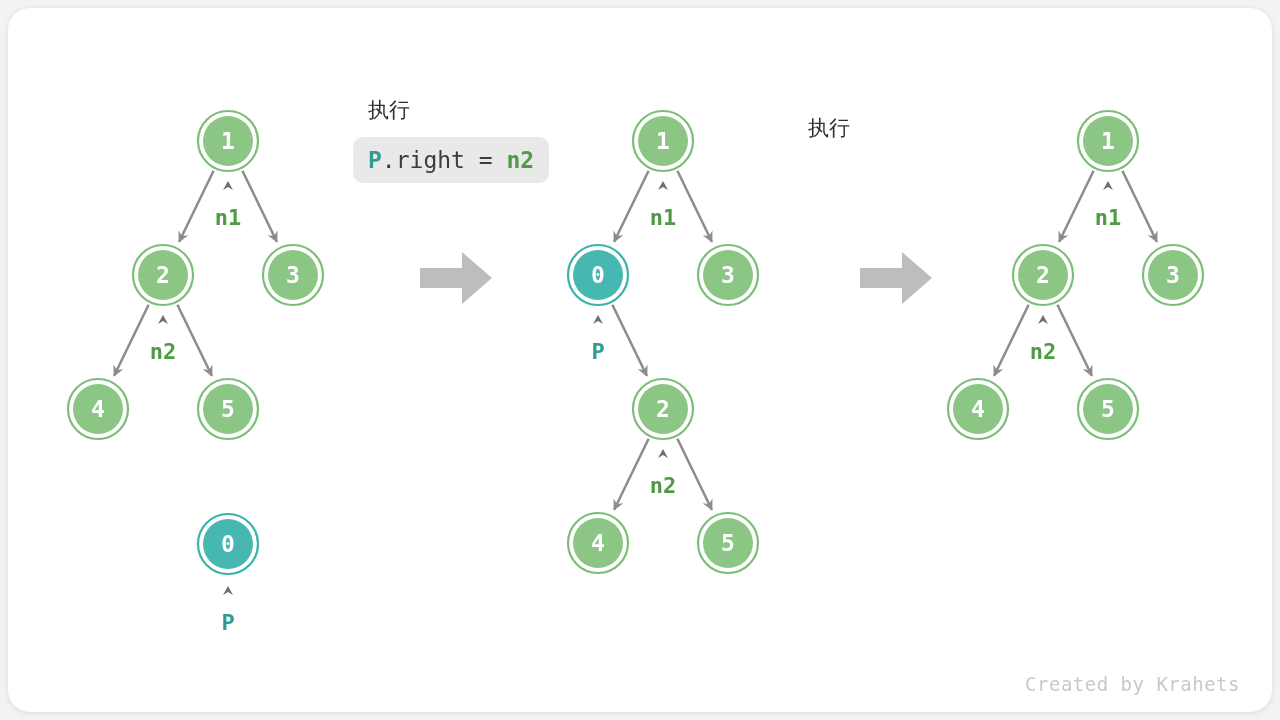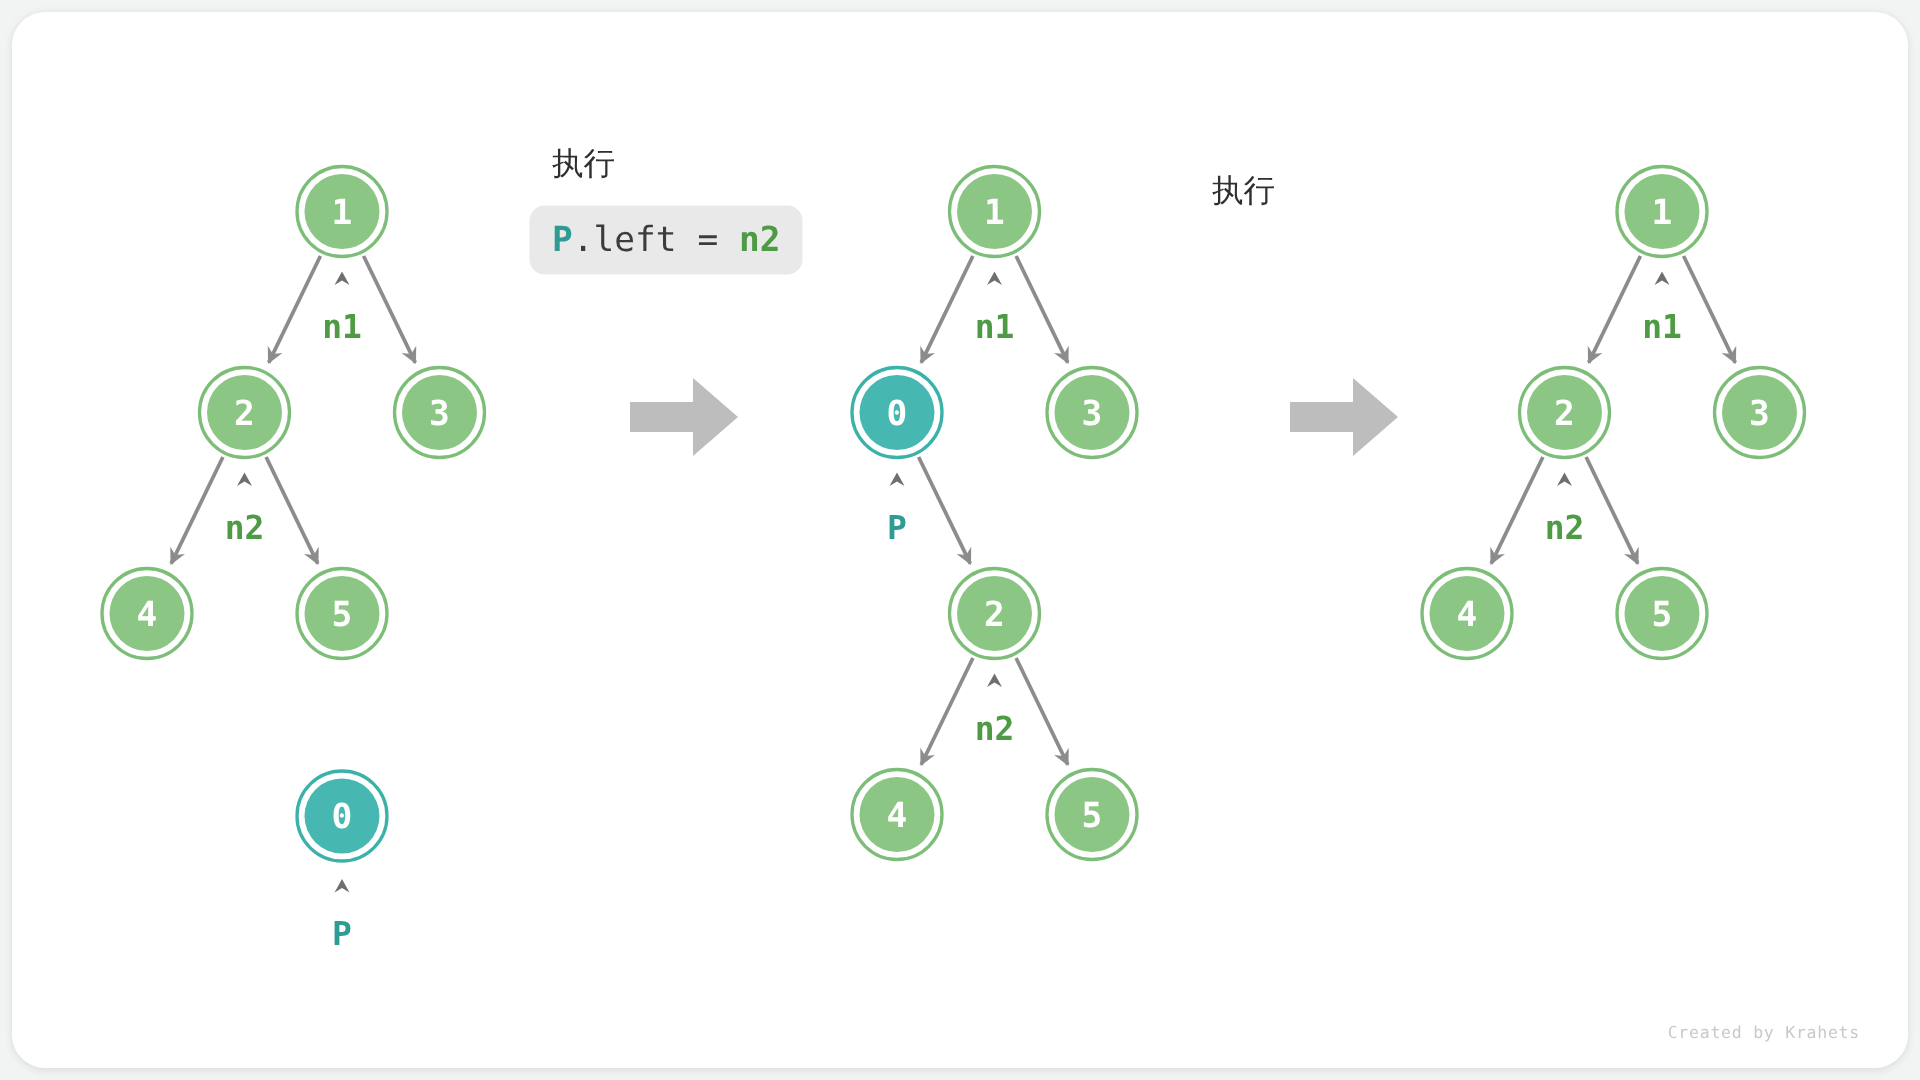--- a/index.html
+++ b/index.html
@@ -49,21 +49,21 @@
     white-space: pre;
   }
   .tok-plain { color: var(--code-plain, #3c3c3c); }
   .tok-green { color: var(--label-green, #4f9a44); font-weight: bold; }
   .tok-teal  { color: var(--label-teal, #2f9c94); font-weight: bold; }
   .watermark {
     position: absolute;
     right: 40px;
     bottom: 25px;
     font-family: "DejaVu Sans Mono", monospace;
-    font-size: 11px;
+    font-size: 19px;
     letter-spacing: 0.5px;
     color: var(--watermark, #c9c9c9);
     z-index: 3;
   }
 </style>
 </head>
 <body>
 
 <div class="card"></div>
 
@@ -208,20 +208,20 @@
         <path d="M1043,315 L1048,324 L1043,321 L1038,324 Z" fill="#6f6f6f"></path>
         <text x="1043" y="359" text-anchor="middle" font-family="&quot;DejaVu Sans Mono&quot;, monospace" font-size="22" font-weight="bold" fill="#4f9a44">n2</text>
       </g>
     </g>
     <path d="M420,268 h42 v-16 l30,26 l-30,26 v-16 h-42 Z" fill="#bdbdbd"></path>
     <path d="M860,268 h42 v-16 l30,26 l-30,26 v-16 h-42 Z" fill="#bdbdbd"></path>
   </svg>
 
 <div class="code-block code-block-1">
   <div class="code-heading">执行</div>
-  <div class="code-box"><div class="code-line"><span class="tok-teal">P</span><span class="tok-plain">.left = </span><span class="tok-green">n2</span></div></div>
+  <div class="code-box"><div class="code-line"><span class="tok-teal">P</span><span class="tok-plain">.right = </span><span class="tok-green">n2</span></div></div>
 </div>
 
 <div class="code-block code-block-2">
   <div class="code-heading">执行</div>
 </div>
 
 <div class="watermark">Created by Krahets</div>
 
 </body></html>

